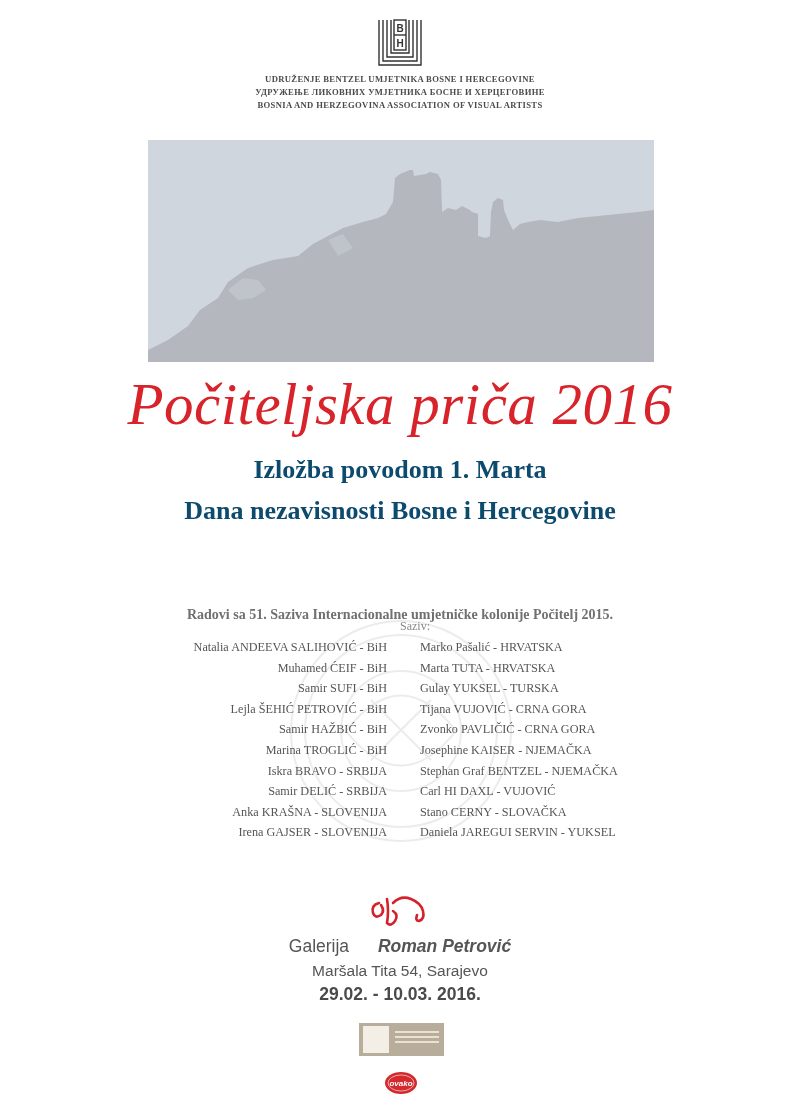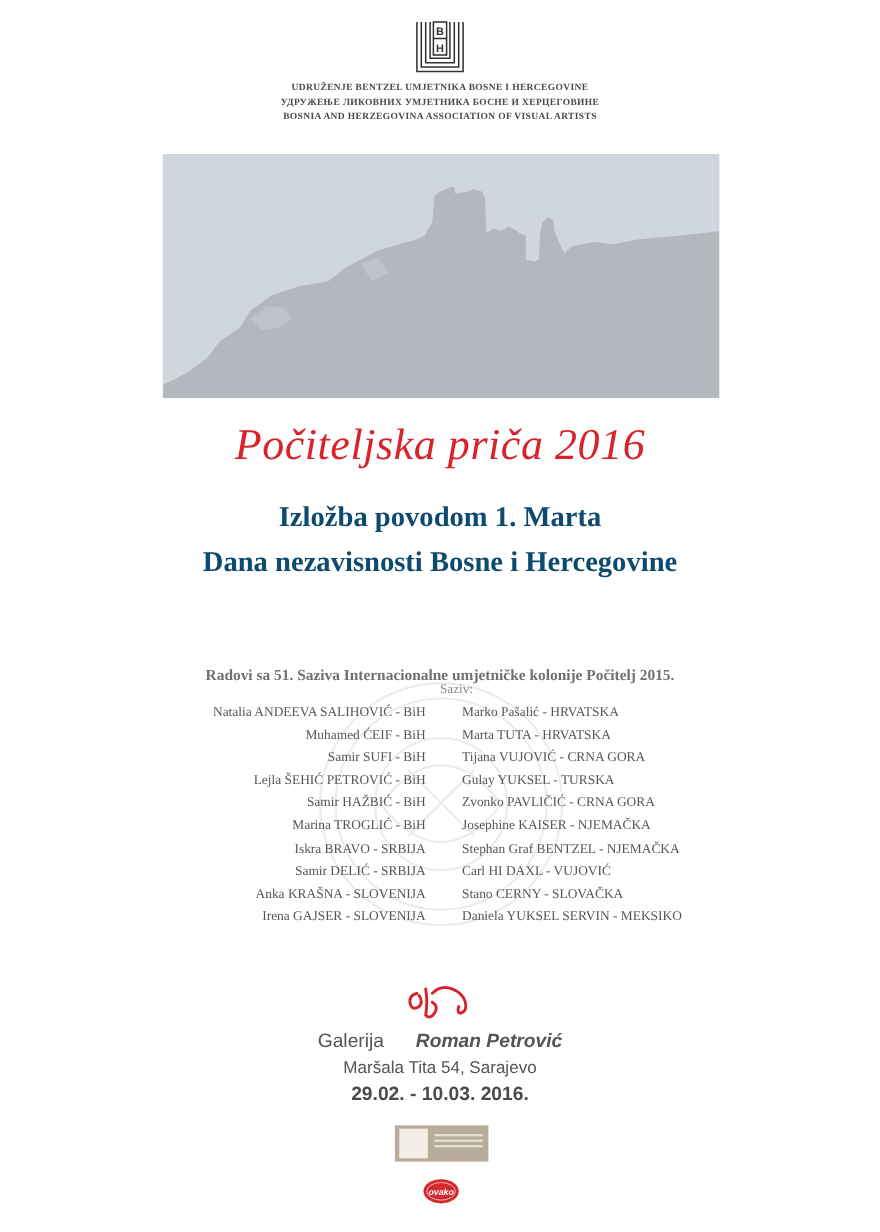--- a/index.html
+++ b/index.html
@@ -12,21 +12,21 @@
            font-family: "Liberation Serif", serif; font-weight: bold; font-size: 8.6px;
            letter-spacing: 0.35px; color: #4a4a4a; line-height: 12px; }
   .assoc.l1 { top: 73px; }
   .assoc.l2 { top: 86px; }
   .assoc.l3 { top: 99px; }
 
   .banner { position: absolute; left: 148px; top: 140px; width: 506px; height: 222px; background: #cfd6de; overflow: hidden; }
   .banner svg { position: absolute; left: 0; top: 0; }
 
   .title { position: absolute; left: 0; top: 376px; width: 800px; text-align: center;
-           font-family: "Liberation Serif", serif; font-style: italic; font-size: 40px;
+           font-family: "Liberation Serif", serif; font-style: italic; font-size: 59px;
            color: #d8232a; letter-spacing: 0.5px; line-height: 56px; }
 
   .sub { position: absolute; left: 0; width: 800px; text-align: center;
          font-family: "Liberation Serif", serif; font-weight: bold; font-size: 26px;
          color: #0c4a6e; line-height: 32px; }
   .sub.s1 { top: 454px; }
   .sub.s2 { top: 495px; }
 
   .colony { position: absolute; left: 0; top: 555px; width: 800px; text-align: center;
             font-family: "Liberation Serif", serif; font-weight: bold; font-size: 14px;
@@ -119,28 +119,28 @@
   <div class="artist">Marina TROGLIĆ - BiH</div>
   <div class="artist">Iskra BRAVO - SRBIJA</div>
   <div class="artist">Samir DELIĆ - SRBIJA</div>
   <div class="artist">Anka KRAŠNA -  SLOVENIJA</div>
   <div class="artist">Irena GAJSER - SLOVENIJA</div>
 </div>
 
 <div class="col-right">
   <div class="artist">Marko Pašalić - HRVATSKA</div>
   <div class="artist">Marta TUTA - HRVATSKA</div>
+  <div class="artist">Gulay YUKSEL - TURSKA</div>
   <div class="artist">Tijana VUJOVIĆ - CRNA GORA</div>
-  <div class="artist">Gulay YUKSEL - TURSKA</div>
   <div class="artist">Zvonko PAVLIČIĆ - CRNA GORA</div>
   <div class="artist">Josephine KAISER - NJEMAČKA</div>
   <div class="artist">Stephan Graf BENTZEL - NJEMAČKA</div>
   <div class="artist">Carl HI DAXL - VUJOVIĆ</div>
   <div class="artist">Stano CERNY - SLOVAČKA</div>
-  <div class="artist">Daniela YUKSEL SERVIN - MEKSIKO</div>
+  <div class="artist">Daniela JAREGUI SERVIN - YUKSEL</div>
 </div>
 
 <div class="gallery-logo">
   <svg width="70" height="36" viewBox="0 0 70 36">
     <g fill="none" stroke="#d3222a" stroke-width="2.6" stroke-linecap="round">
       <path d="M14 10 Q6 12 8 20 Q10 26 16 22 Q20 18 16 12"></path>
       <path d="M22 6 Q24 18 22 30 Q26 34 30 28 Q34 22 28 18"></path>
       <path d="M28 10 Q36 2 46 6 Q56 10 58 18 Q60 26 54 28 Q50 28 52 22"></path>
     </g>
   </svg>

